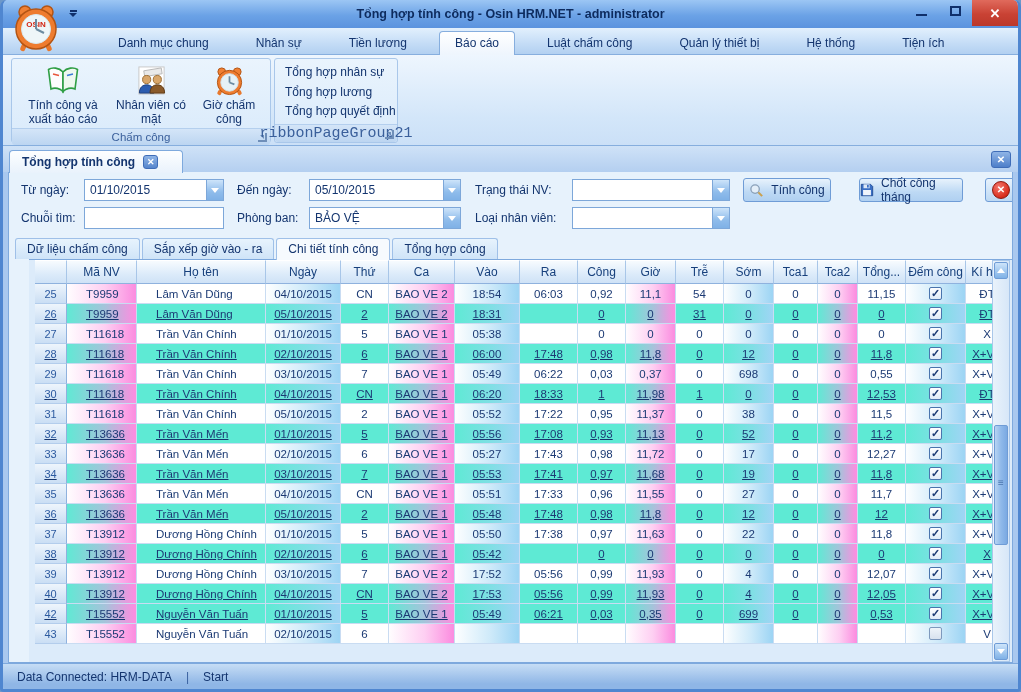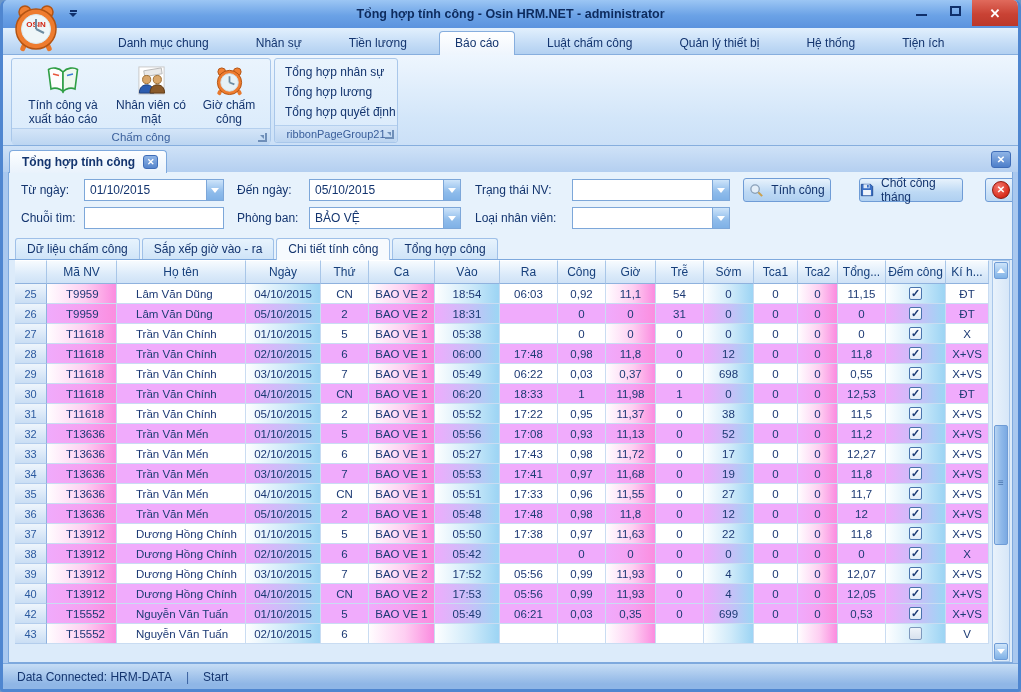--- a/index.html
+++ b/index.html
@@ -89,21 +89,21 @@
   
   .docbar {
     height:26px; flex:0 0 26px; position:relative;
     background:linear-gradient(#cfe2f7,#b4cff0);
     display:flex; align-items:flex-end; padding-left:6px;
   }
   .doctab {
     display:flex; align-items:center; gap:8px;
     background:linear-gradient(#fdfeff,#e9f2fc);
     border:1px solid #7ea9dd; border-bottom:none; border-radius:4px 4px 0 0;
-    padding:4px 8px 4px 12px; font-weight:bold; color:#14356f; position:relative; z-index:2; margin-bottom:-1px;
+    padding:4px 24px 4px 12px; font-weight:bold; color:#14356f; position:relative; z-index:2; margin-bottom:-1px;
   }
   .tabclose {
     width:15px; height:14px; border-radius:3px; font-weight:bold;
     background:linear-gradient(#8fb4e6,#5585cd); border:1px solid #3f6db8;
     color:#fff; font-size:9px; line-height:12px; text-align:center; cursor:default;
   }
   .docbar-close {
     position:absolute; right:7px; bottom:4px; width:20px; height:17px; border-radius:3px;
     background:linear-gradient(#8fb4e6,#4e7fc9); border:1px solid #3f6db8;
     color:#fff; font-size:10px; font-weight:bold; text-align:center; line-height:15px; cursor:default;
@@ -147,34 +147,34 @@
   }
   .vtab {
     padding:3px 11px 3px 11px; line-height:14px; color:#14356f; cursor:default;
     background:linear-gradient(#e7f3fd,#cfe4f8); border:1px solid #9fc0e8; border-bottom:none;
     border-radius:3px 3px 0 0;
   }
   .vtab.active {
     background:#f6fafe; font-weight:normal; position:relative; z-index:2; margin-bottom:-1px; padding-bottom:4px;
   }
   
-  .gridwrap { flex:1; position:relative; border-top:1px solid #7ea9dd; background:#dcebfa; overflow:hidden; }
+  .gridwrap { flex:1; position:relative; border-top:1px solid #7ea9dd; background:#dcebfa; overflow:hidden;margin-left:20px; }
   table.grid { border-collapse:separate; border-spacing:0; table-layout:fixed; margin-left:6px; background:#fff; }
   .grid th {
     height:24px; font-weight:normal; color:#17407c; font-size:12px;
     background:linear-gradient(#f7fbfe,#dcebfa 60%,#cfe2f6);
     border-right:1px solid #a8c6e8; border-bottom:1px solid #8fb2de; border-top:1px solid #fff;
     text-align:center; overflow:hidden; white-space:nowrap;
   }
   .grid td {
     height:20px; color:#1c3a74; font-size:11.5px;
     border-right:1px solid #c9dcf2; border-bottom:1px solid #c9dcf2;
     text-align:center; overflow:hidden; white-space:nowrap; padding:0 2px;
   }
-  .grid tr.alt { background:#f0abfc; }
+  .grid tr.alt { background:#5eead4;text-decoration:underline; }
   .grid td.c-ind {
     background:linear-gradient(#eef5fc,#cadef4); border-right:1px solid #8fb2de; border-bottom:1px solid #b3cdec;
     color:#2c5aa0; font-size:11px;
   }
   .grid td.c-ma, .grid td.c-ten { text-align:left; padding-left:19px; }
   .grid td.g-pink { background-image:linear-gradient(90deg, rgba(252,148,226,0.02), rgba(252,148,226,0.45) 55%, #fb8ee0 98%); }
   .grid td.g-blue { background-image:linear-gradient(90deg, rgba(158,213,244,0.02), rgba(158,213,244,0.5) 55%, #9ed5f4 98%); }
   .cb {
     display:inline-block; width:13px; height:13px; border:1px solid #4a74ad; border-radius:2px;
     background:linear-gradient(#fefeff,#dfeaf7); color:#1c3a74;
@@ -303,21 +303,21 @@
         <span class="launcher"></span>
       </div>
     </div>
     <div class="rgroup" style="width:124px;">
       <div class="rlist">
           <div class="ritem">Tổng hợp nhân sự</div>
           <div class="ritem">Tổng hợp lương</div>
           <div class="ritem">Tổng hợp quyết định</div>
         </div>
       <div class="rcaption">
-        <span style="font-size:11px;">ribbonPageGroup21</span>
+        <span style="font-size:15px;font-family:Liberation Mono, monospace;">ribbonPageGroup21</span>
         <span class="launcher"></span>
       </div>
     </div>
   </div>
 
   <div class="docbar">
     <div class="doctab">
       <span>Tổng hợp tính công</span>
       <span class="tabclose">✕</span>
     </div>

